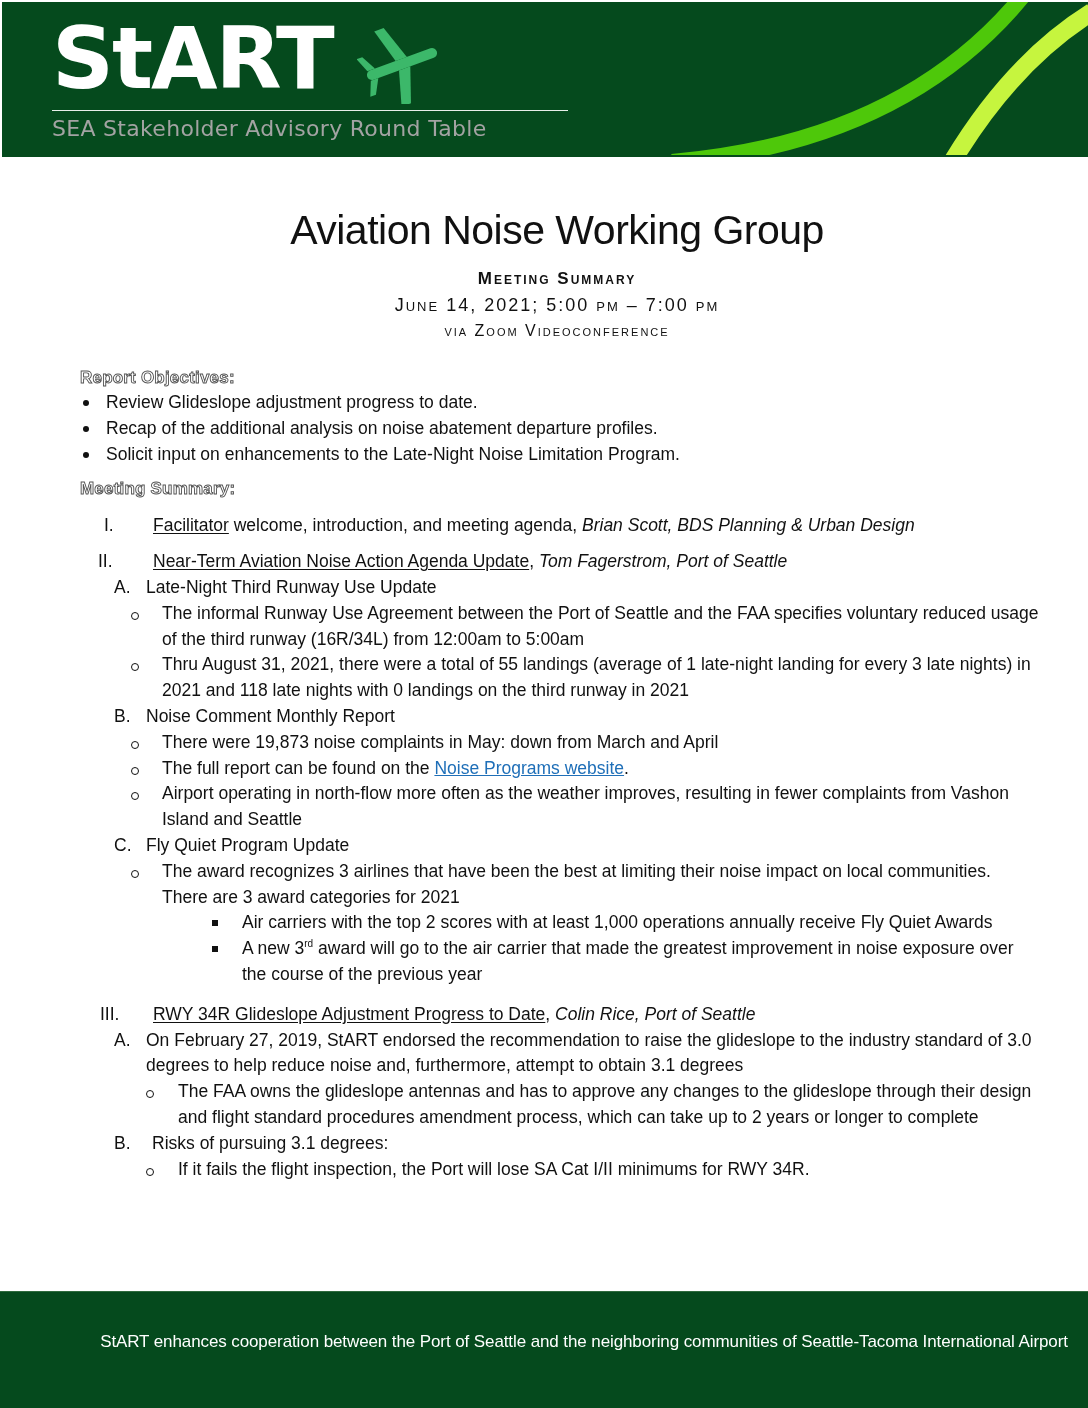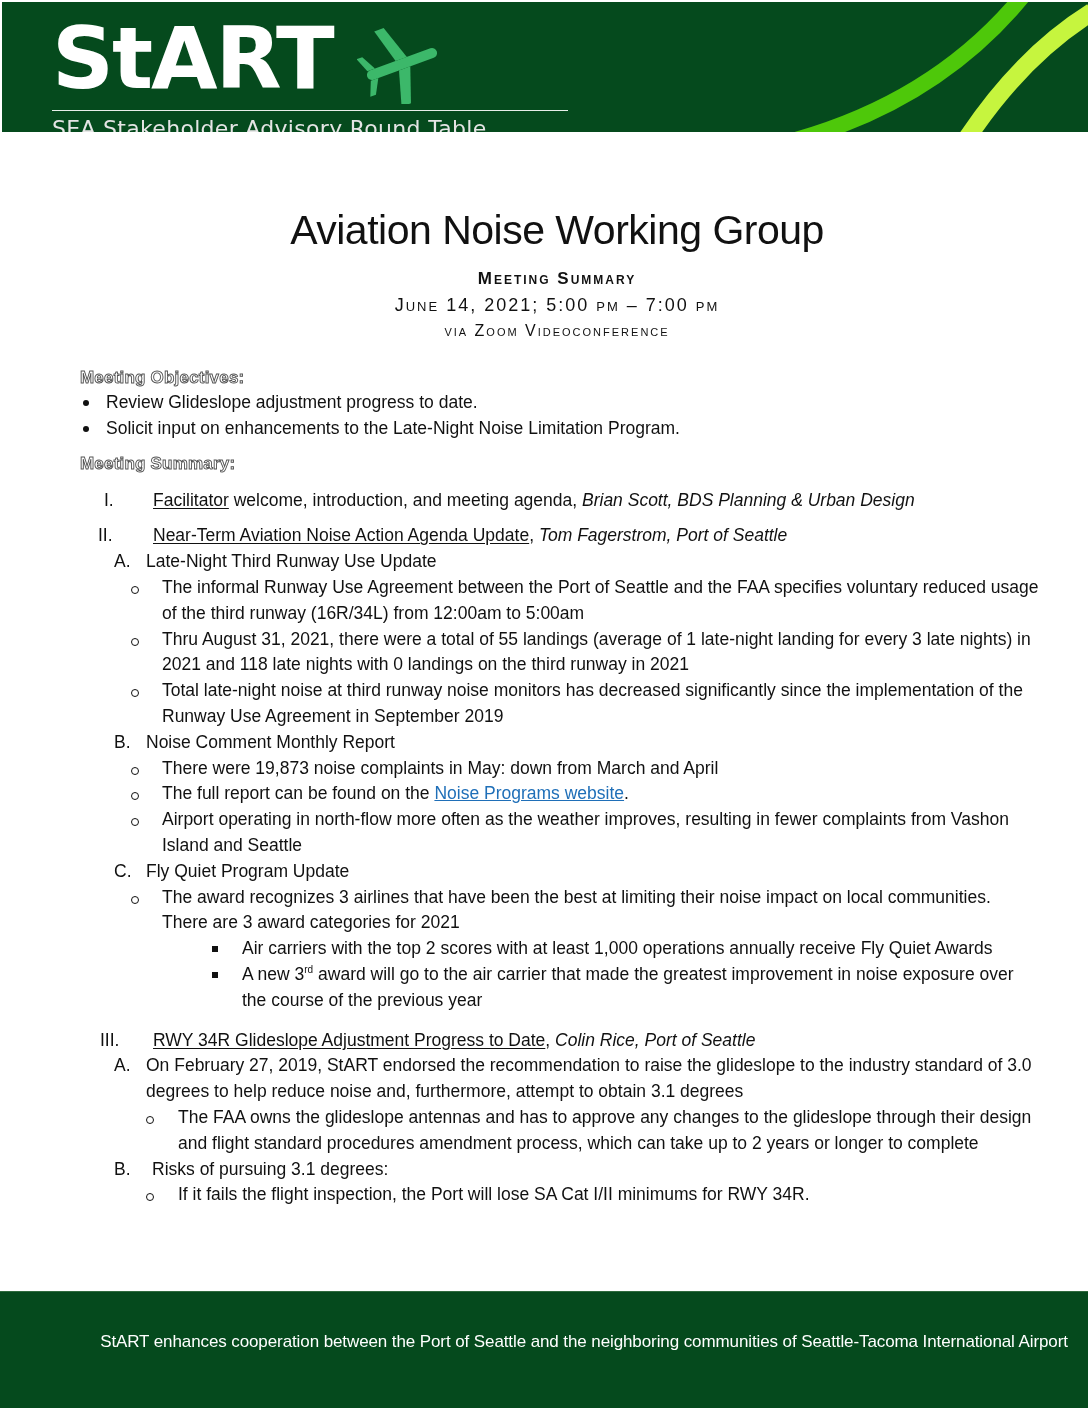--- a/index.html
+++ b/index.html
@@ -2,36 +2,36 @@
 <html><head>
 <meta charset="utf-8">
 <style>
   html, body { margin: 0; padding: 0; }
   body {
     width: 1088px; height: 1408px; position: relative; overflow: hidden;
     background: #ffffff; color: #111;
     font-family: "Liberation Sans", "DejaVu Sans", sans-serif;
   }
   .header {
-    position: absolute; left: 2px; top: 2px; width: 1086px; height: 130px;
+    position: absolute; left: 2px; top: 2px; width: 1086px; height: 155px;
     background: #054a1d; overflow: hidden;
   }
   .header svg.arcs { position: absolute; left: 0; top: 0; }
   .logo-text {
     position: absolute; left: 50px; top: 6px;
     font-family: "DejaVu Sans", sans-serif; font-weight: bold;
     font-size: 86px; letter-spacing: -2px; color: #ffffff; line-height: 100px;
   }
   .logo-plane { position: absolute; left: 355px; top: 22px; }
   .logo-rule {
     position: absolute; left: 50px; top: 108px; width: 516px; height: 1px; background: #e8efe9;
   }
   .logo-sub {
     position: absolute; left: 50px; top: 114px;
-    font-family: "DejaVu Sans", sans-serif; font-size: 22px; color: #e5e5e5; letter-spacing: 0.3px;
+    font-family: "DejaVu Sans", sans-serif; font-size: 22px; color: #a3a3a3; letter-spacing: 0.3px;
   }
   .title-block { position: absolute; left: 0; top: 200px; width: 1114px; text-align: center; }
   .doc-title {
     font-family: "Liberation Sans", sans-serif; font-weight: normal;
     font-size: 41px; letter-spacing: -0.5px; margin: 0; line-height: 60px; color: #111;
   }
   .doc-sub { font-size: 16px; letter-spacing: 2px; line-height: 26px; font-variant: small-caps; }
   .doc-sub.bold { font-weight: bold; font-size: 17px; margin-top: 6px; }
   .doc-sub.date { font-size: 18px; }
   .content {
@@ -99,23 +99,24 @@
 </div>
 
 <div class="title-block">
   <h1 class="doc-title">Aviation Noise Working Group</h1>
   <div class="doc-sub bold">Meeting Summary</div>
   <div class="doc-sub date">June 14, 2021; 5:00 pm – 7:00 pm</div>
   <div class="doc-sub">via Zoom Videoconference</div>
 </div>
 
 <div class="content">
-  <p class="heading">Meeting Objectives:</p>
+  <p class="heading">Report Objectives:</p>
   <ul class="objectives">
     <li>Review Glideslope adjustment progress to date.</li>
+    <li>Recap of the additional analysis on noise abatement departure profiles.</li>
     <li>Solicit input on enhancements to the Late-Night Noise Limitation Program.</li>
   </ul>
 
   <p class="heading">Meeting Summary:</p>
 
   <div class="roman" style="margin-top:12px">
     <span class="num">I.</span>
     <span class="u">Facilitator</span><span> welcome, introduction, and meeting agenda, </span><span class="i">Brian Scott, BDS Planning &amp; Urban Design</span>
   </div>
 
@@ -123,21 +124,20 @@
     <span class="num">II.</span>
     <span class="u">Near-Term Aviation Noise Action Agenda Update</span><span>, </span><span class="i">Tom Fagerstrom, Port of Seattle</span>
 
     <div class="alpha" style="margin-left:-55px">
       <span class="num">A.</span>
       <span>Late-Night Third Runway Use Update</span>
     </div>
     <div style="margin-left:-55px">
       <div class="circ">The informal Runway Use Agreement between the Port of Seattle and the FAA specifies voluntary reduced usage of the third runway (16R/34L) from 12:00am to 5:00am</div>
       <div class="circ">Thru August 31, 2021, there were a total of 55 landings (average of 1 late-night landing for every 3 late nights) in 2021 and 118 late nights with 0 landings on the third runway in 2021</div>
-      <div class="circ">Total late-night noise at third runway noise monitors has decreased significantly since the implementation of the Runway Use Agreement in September 2019</div>
     </div>
 
     <div class="alpha" style="margin-left:-55px">
       <span class="num">B.</span>
       <span>Noise Comment Monthly Report</span>
     </div>
     <div style="margin-left:-55px">
       <div class="circ">There were 19,873 noise complaints in May: down from March and April</div>
       <div class="circ">
         <span>The full report can be found on the </span><a class="link" href="#">Noise Programs website</a><span>.</span>

